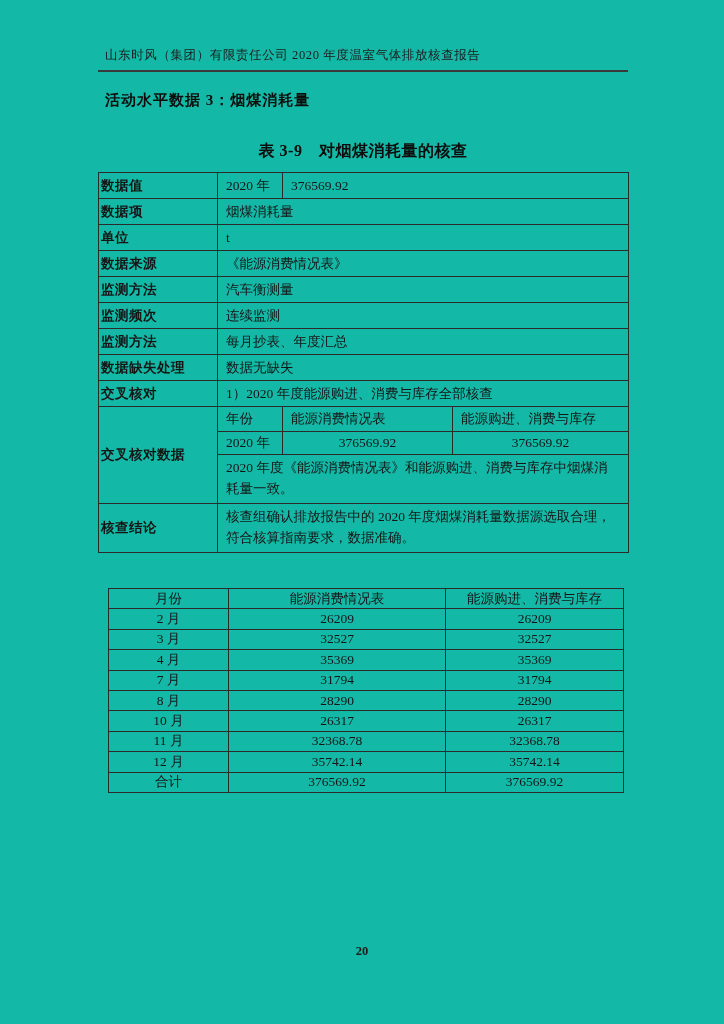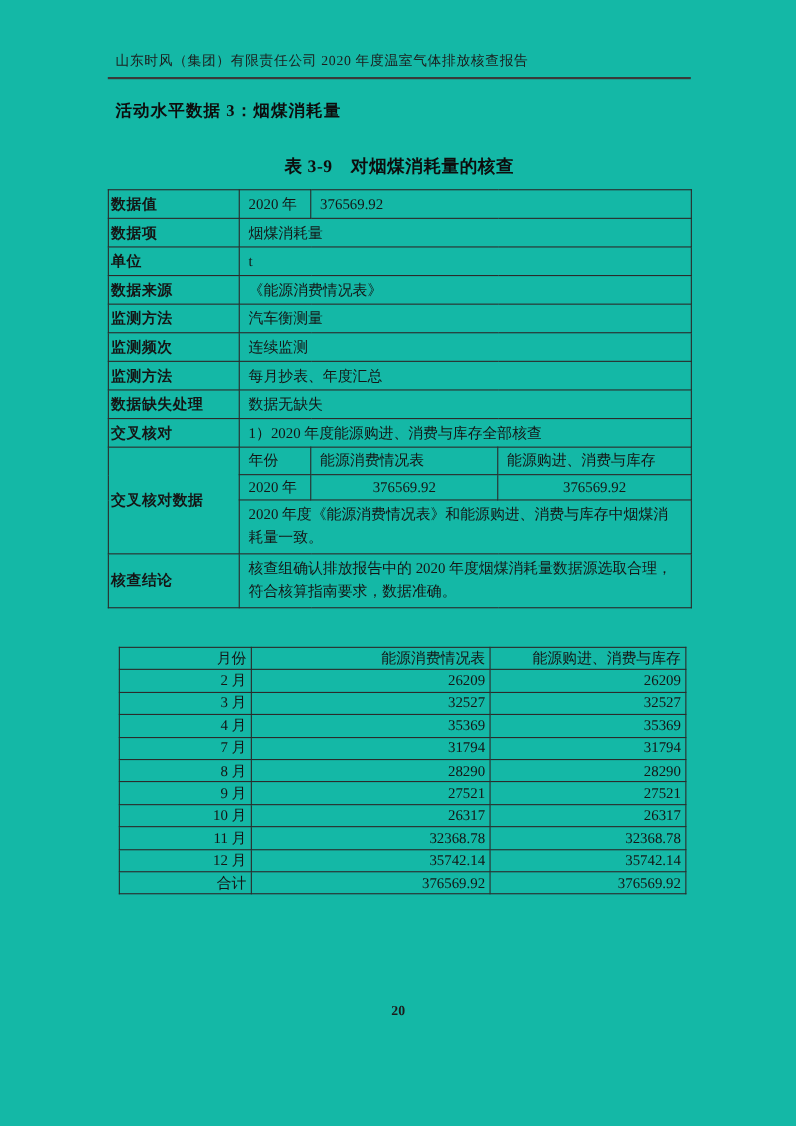--- a/index.html
+++ b/index.html
@@ -73,28 +73,28 @@
   .t39 td.center { text-align: center; }
   .t39 td.note { line-height: 1.55; padding: 3px 8px; }
 
   .t310 {
     position: absolute;
     left: 108px;
     top: 588px;
     width: 515px;
   }
   .t310 td {
-    text-align: right;
+    text-align: center;
     height: 20.4px;
     padding: 0 4px;
   }
 
   .page-number {
     position: absolute;
-    top: 912px;
+    top: 944px;
     left: 0;
     width: 100%;
     text-align: center;
     font-size: 12.5px;
     font-weight: bold;
     color: #1c1c1c;
   }
 </style>
 </head>
 <body>
@@ -205,25 +205,20 @@
       <td>7 月</td>
       <td>31794</td>
       <td>31794</td>
     </tr>
     <tr>
       <td>8 月</td>
       <td>28290</td>
       <td>28290</td>
     </tr>
     <tr>
-      <td>9 月</td>
-      <td>27521</td>
-      <td>27521</td>
-    </tr>
-    <tr>
       <td>10 月</td>
       <td>26317</td>
       <td>26317</td>
     </tr>
     <tr>
       <td>11 月</td>
       <td>32368.78</td>
       <td>32368.78</td>
     </tr>
     <tr>

